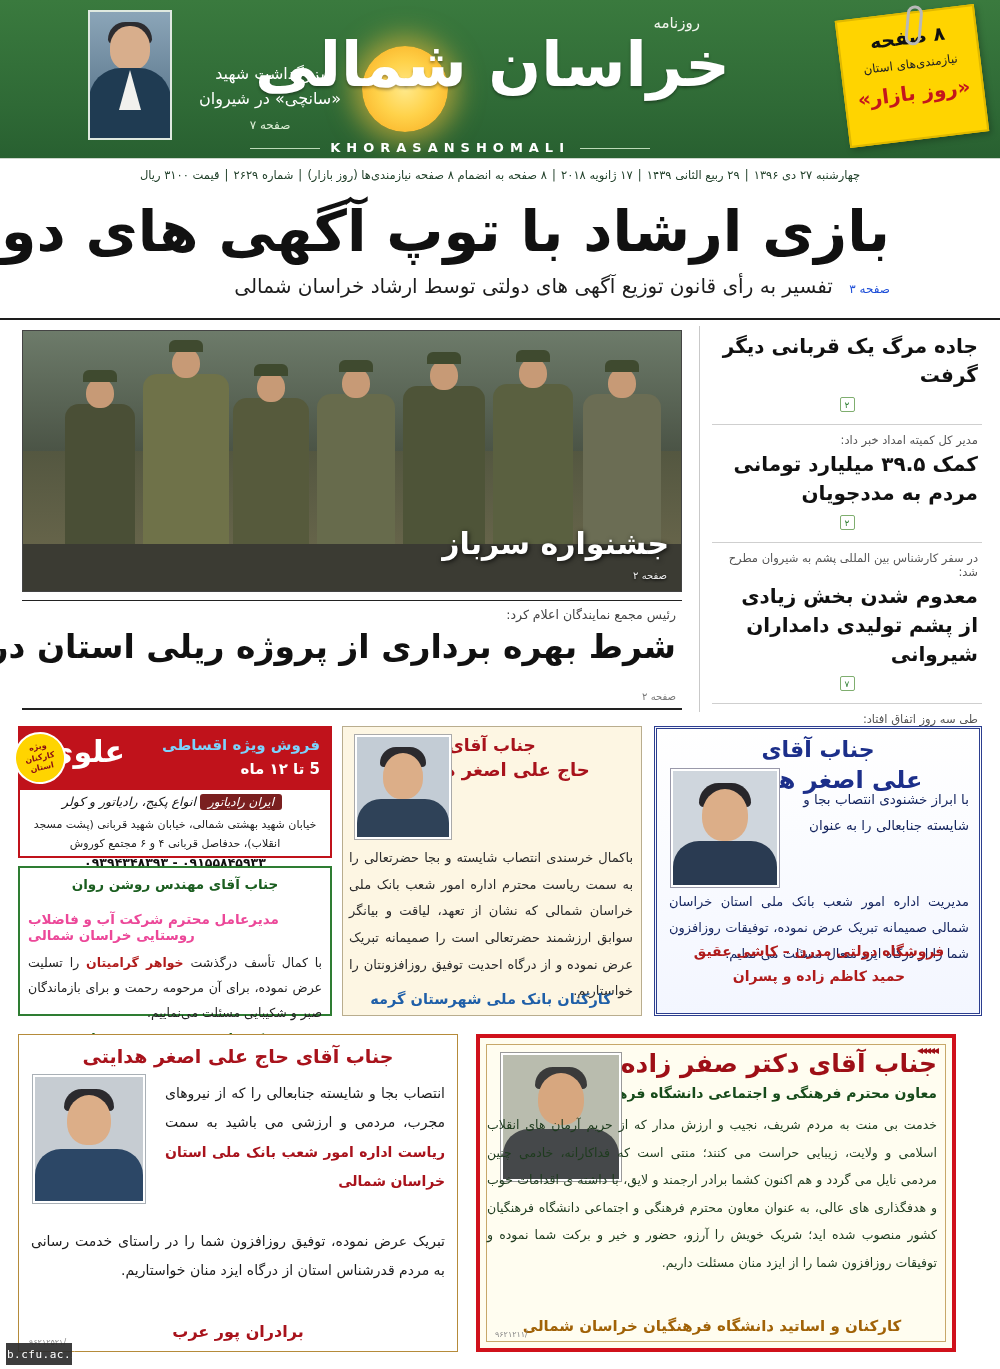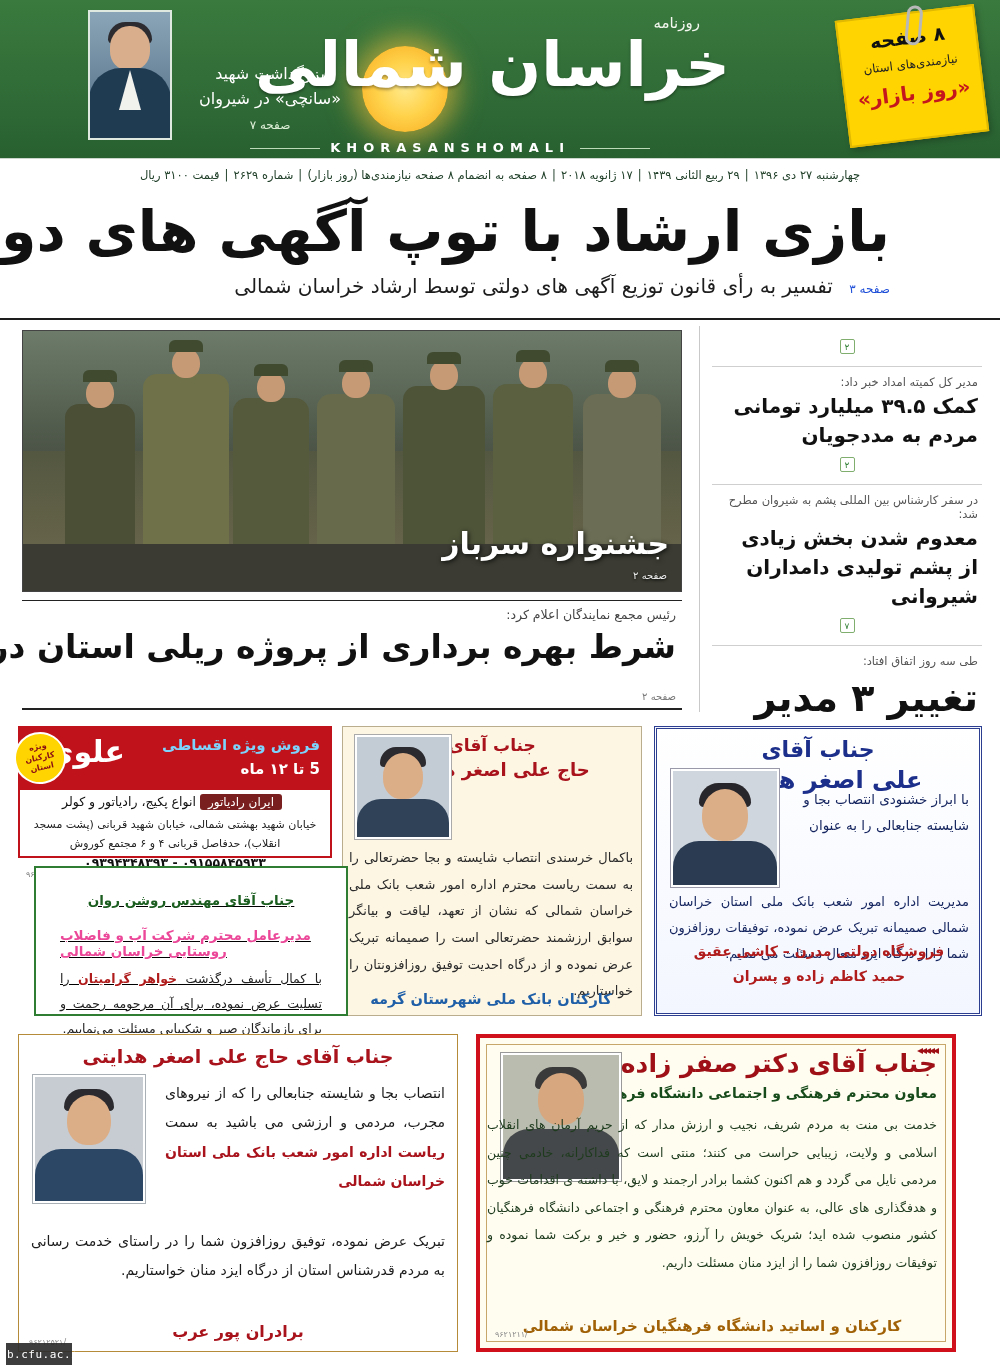--- a/index.html
+++ b/index.html
@@ -222,30 +222,30 @@
   
   .ad3 { left:18px; top:726px; width:314px; height:132px;
          border:2px solid #c0121b; background:#ffffff; }
   .ad3 .bar { height:62px; background:#c0121b; position:relative; }
   .ad3 .bar .t1 { position:absolute; right:10px; top:8px; color:#7dd3fc; font-size:15px; font-weight:bold; }
   .ad3 .bar .t2 { position:absolute; right:10px; top:32px; color:#fff; font-size:15px; font-weight:bold; }
   .ad3 .bar .brand { position:absolute; left:26px; top:6px; color:#ffffff; font-size:30px; font-weight:bold; }
   .ad3 .bar .seal { position:absolute; left:-6px; top:4px; width:52px; height:52px; border-radius:50%;
      background:#ffd400; border:2px solid #fff; color:#8a0f14; font-size:8px; font-weight:bold;
      display:flex; align-items:center; justify-content:center; text-align:center; line-height:1.3; transform:rotate(-12deg);}
-  .ad3 .row { padding:4px 0; font-size:12.5px; color:#111; text-align:center; }
+  .ad3 .row { padding:4px 0; font-size:12.5px; color:#111; text-align:center;font-style:italic; }
   .ad3 .logo2 { display:inline-block; background:#7a1f1f; color:#fff; font-size:12px;
      padding:1px 8px; border-radius:3px; margin-right:6px; }
   .ad3 .addr { padding:2px 8px; font-size:11px; color:#222; line-height:1.7; text-align:center; }
   .ad3 .tel { padding:0 8px; font-size:12.5px; color:#111; text-align:center; font-weight:bold; }
   .ad3 .code { font-size:8px; color:#777; text-align:left; padding:0 6px; }
 
   
-  .ad4 { left:34px; top:866px; width:314px; height:150px;
-         border:2px solid #2e7d32; background:#ffffff; padding:24px;text-decoration:underline; }
+  .ad4 { left:18px; top:866px; width:314px; height:150px;
+         border:2px solid #2e7d32; background:#ffffff; padding:8px; }
   .ad4 .t { text-align:center; color:#1b5e20; font-size:13.5px; font-weight:bold; }
   .ad4 .t2 { text-align:left; color:#ec4899; font-size:13.5px; font-weight:bold; margin-top:19px; }
   .ad4 .b { font-size:12.5px; line-height:2; color:#222; margin-top:7px; text-align:justify; }
   .ad4 .b .red { color:#b01b1b; font-weight:bold; }
   .ad4 .s { text-align:center; color:#1b5e20; font-size:13px; font-weight:bold; margin-top:6px; }
   .ad4 .code { font-size:8px; color:#888; text-align:left; }
 
   
   .ad5 { right:44px; top:1034px; width:480px; height:318px;
          border:4px solid #d0111b; background:#fffdf0; padding:6px; }
@@ -340,20 +340,21 @@
     <div class="headline">بازی ارشاد با توپ آگهی های دولتی</div>
     <div class="subhead">
       <span class="pref">صفحه ۳</span>
       <span>تفسیر به رأی قانون توزیع آگهی های دولتی توسط ارشاد خراسان شمالی</span>
     </div>
   </div>
 
   <div class="briefs">
 
     <div class="brief">
+      <div class="ttl">جاده مرگ یک قربانی دیگر گرفت</div>
       <div class="pagebox">۲</div>
     </div>
     <div class="hr-dot"></div>
 
     <div class="brief">
       <div class="pre">مدیر کل کمیته امداد خبر داد:</div>
       <div class="ttl">کمک ۳۹.۵ میلیارد تومانی مردم به مددجویان</div>
       <div class="pagebox">۲</div>
     </div>
     <div class="hr-dot"></div>

